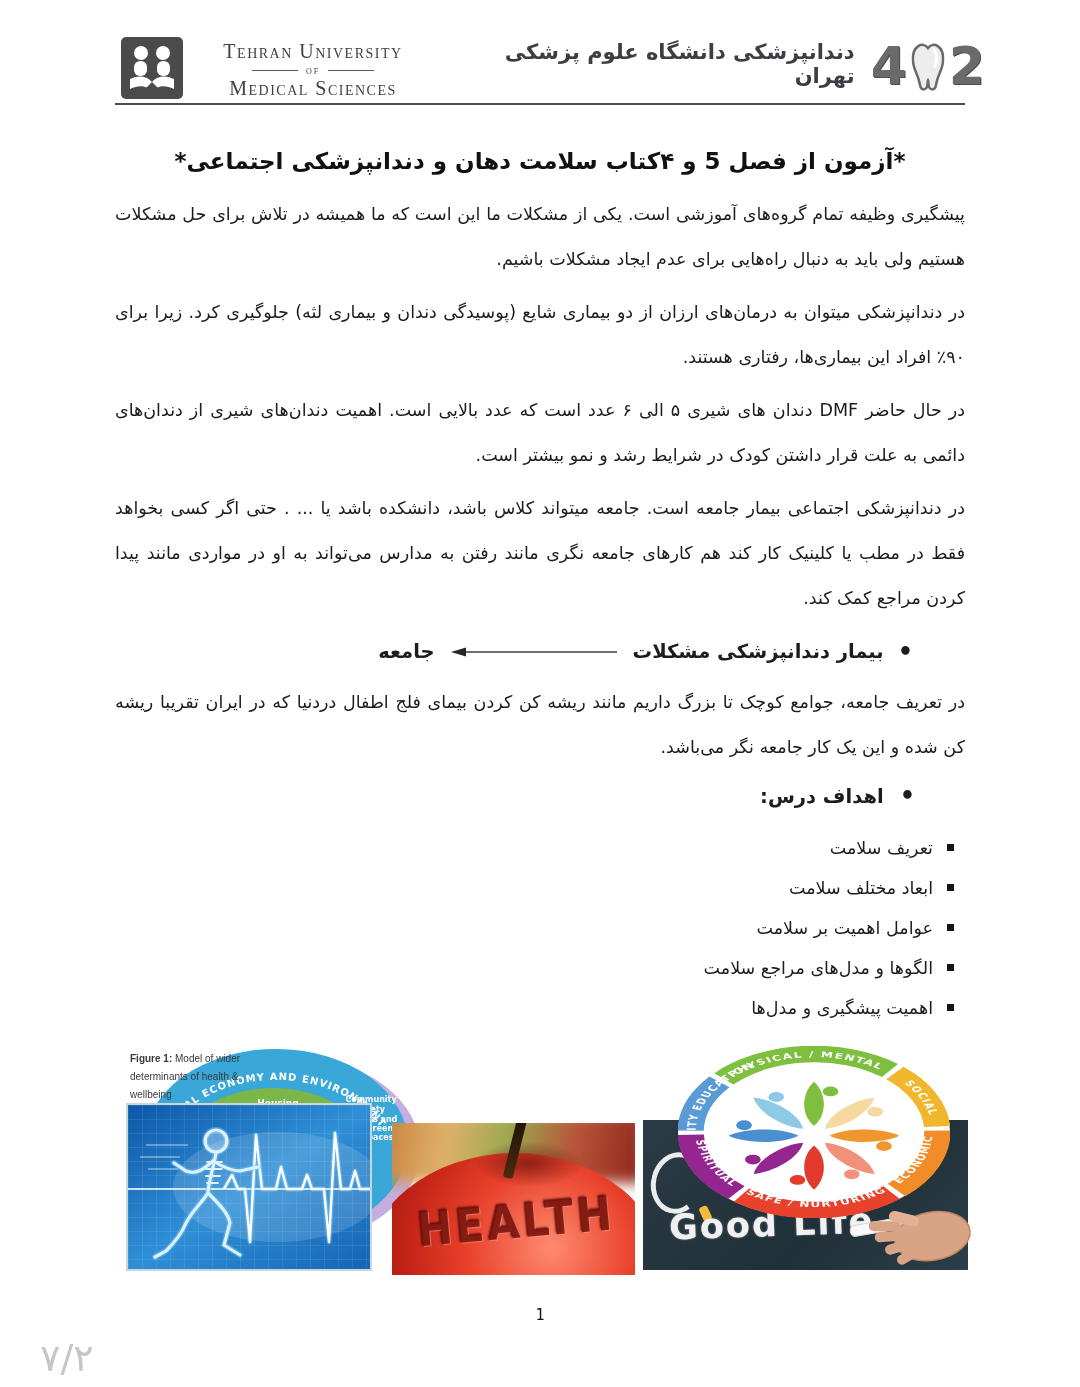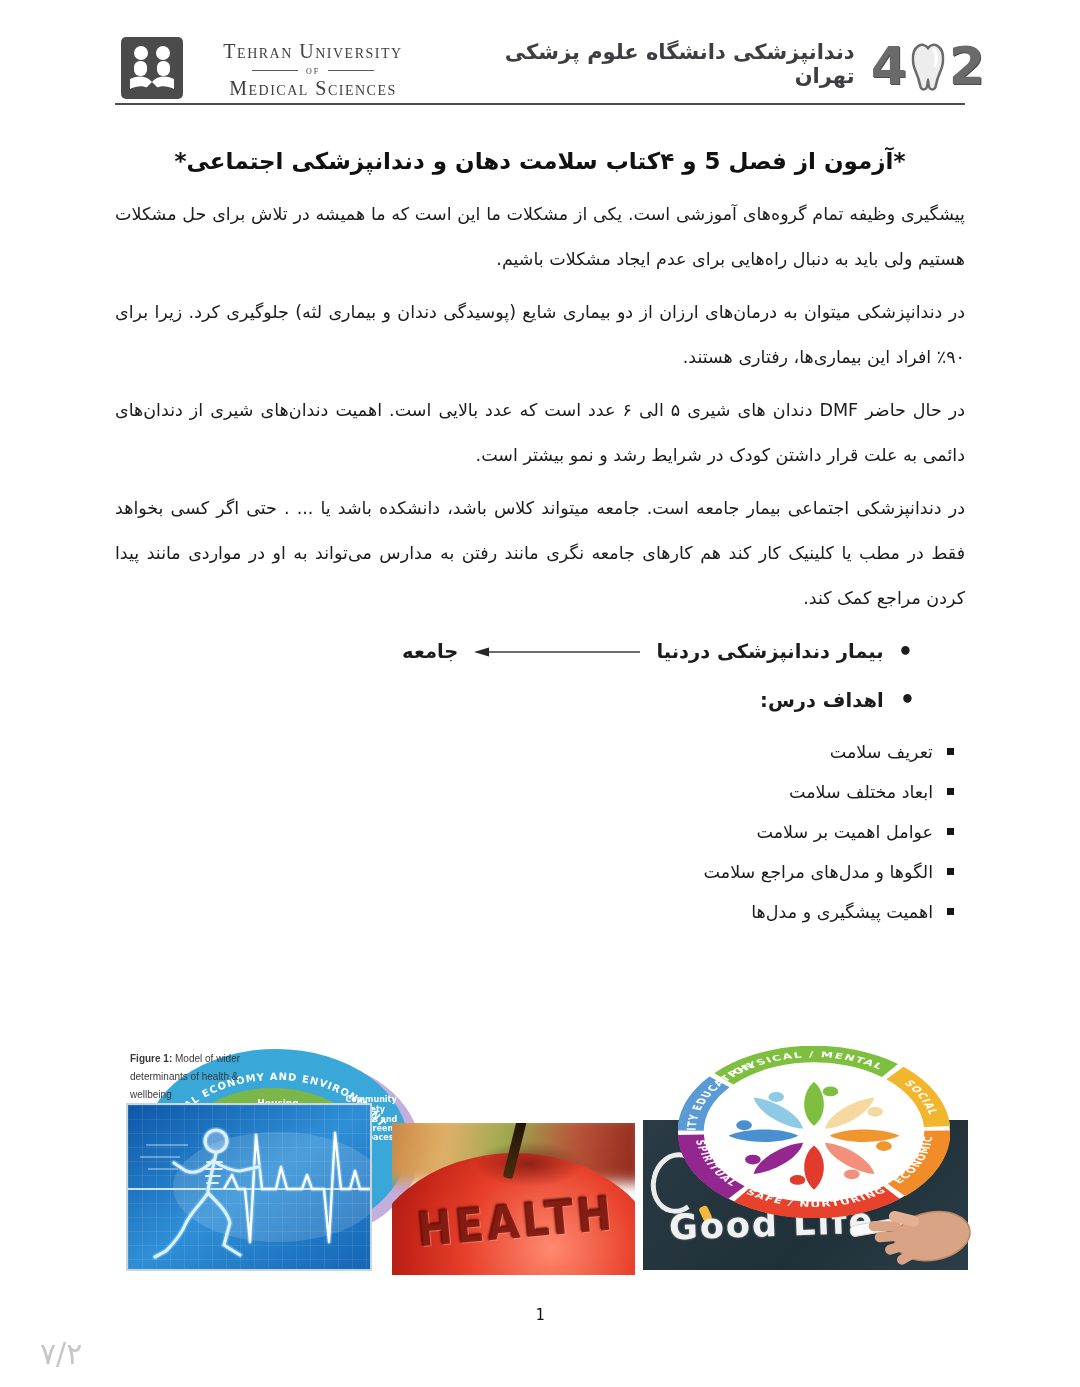--- a/index.html
+++ b/index.html
@@ -63,21 +63,21 @@
   .board-word{position:absolute;left:26px;top:84px;font-size:35px;font-weight:600;letter-spacing:2px;
               color:#f1f1f1;transform:rotate(-2deg);text-shadow:0 0 2px rgba(255,255,255,.45);}
   .board-letter{position:absolute;left:8px;top:32px;width:42px;height:52px;border:5px solid #ececec;
                 border-radius:50%;border-right-color:transparent;transform:rotate(12deg);}
   .board-mark{position:absolute;left:58px;top:86px;width:9px;height:15px;background:#f4b93c;
               border-radius:3px;transform:rotate(-25deg);}
   .board-hand{position:absolute;right:-6px;bottom:2px;width:128px;height:72px;}
   .wheel{position:absolute;left:678px;top:1046px;width:272px;height:172px;z-index:5;}
   .footer-page{position:absolute;left:0;top:1306px;width:1080px;text-align:center;font-size:15px;
                color:#111;font-family:"DejaVu Sans Mono",monospace;}
-  .corner-num{position:absolute;left:40px;top:1336px;font-size:30px;color:#c6c6c6;direction:rtl;}
+  .corner-num{position:absolute;left:40px;top:1336px;font-size:38px;color:#c6c6c6;direction:rtl;}
 </style>
 </head>
 <body>
 
 <div class="page">
 
   <svg class="tums-logo" viewBox="0 0 64 64">
     <rect x="1" y="1" width="62" height="62" rx="5" fill="#4b4b4b"></rect>
     <circle cx="21" cy="17" r="7" fill="#fff"></circle>
     <circle cx="43" cy="17" r="7" fill="#fff"></circle>
@@ -115,28 +115,29 @@
   <div class="content">
     <div class="doc-title">*آزمون از فصل 5 و ۴کتاب سلامت دهان و دندانپزشکی اجتماعی*</div>
 
     <p class="para">پیشگیری وظیفه تمام گروه‌های آموزشی است. یکی از مشکلات ما این است که ما همیشه در تلاش برای حل مشکلات هستیم ولی باید به دنبال راه‌هایی برای عدم ایجاد مشکلات باشیم.</p>
     <p class="para">در دندانپزشکی میتوان به درمان‌های ارزان از دو بیماری شایع (پوسیدگی دندان و بیماری لثه) جلوگیری کرد. زیرا برای ۹۰٪ افراد این بیماری‌ها، رفتاری هستند.</p>
     <p class="para">در حال حاضر DMF دندان های شیری ۵ الی ۶ عدد است که عدد بالایی است. اهمیت دندان‌های شیری از دندان‌های دائمی به علت قرار داشتن کودک در شرایط رشد و نمو بیشتر است.</p>
     <p class="para">در دندانپزشکی اجتماعی بیمار جامعه است. جامعه میتواند کلاس باشد، دانشکده باشد یا ... . حتی اگر کسی بخواهد فقط در مطب یا کلینیک کار کند هم کارهای جامعه نگری مانند رفتن به مدارس می‌تواند به او در مواردی مانند پیدا کردن مراجع کمک کند.</p>
 
     <div class="relation">
       <span class="rel-bullet">•</span>
-      <span class="rel-text">بیمار دندانپزشکی دردنیا</span>
+      <span class="rel-text">بیمار دندانپزشکی مشکلات</span>
       <svg width="170" height="14" viewBox="0 0 170 14">
         <line x1="168" y1="7" x2="16" y2="7" stroke="#3c3c3c" stroke-width="1.6"></line>
         <polygon points="2,7 17,2.5 17,11.5" fill="#262626"></polygon>
       </svg>
       <span class="rel-text">جامعه</span>
     </div>
 
+    <p class="para">در تعریف جامعه، جوامع کوچک تا بزرگ داریم مانند ریشه کن کردن بیمای فلج اطفال دردنیا که در ایران تقریبا ریشه کن شده و این یک کار جامعه نگر می‌باشد.</p>
 
     <div class="goals-head">
       <span class="goals-bullet">•</span>
       <span class="goals-title">اهداف درس:</span>
     </div>
 
     <ul class="goals">
       <li>تعریف سلامت</li>
       <li>ابعاد مختلف سلامت</li>
       <li>عوامل اهمیت بر سلامت</li>

